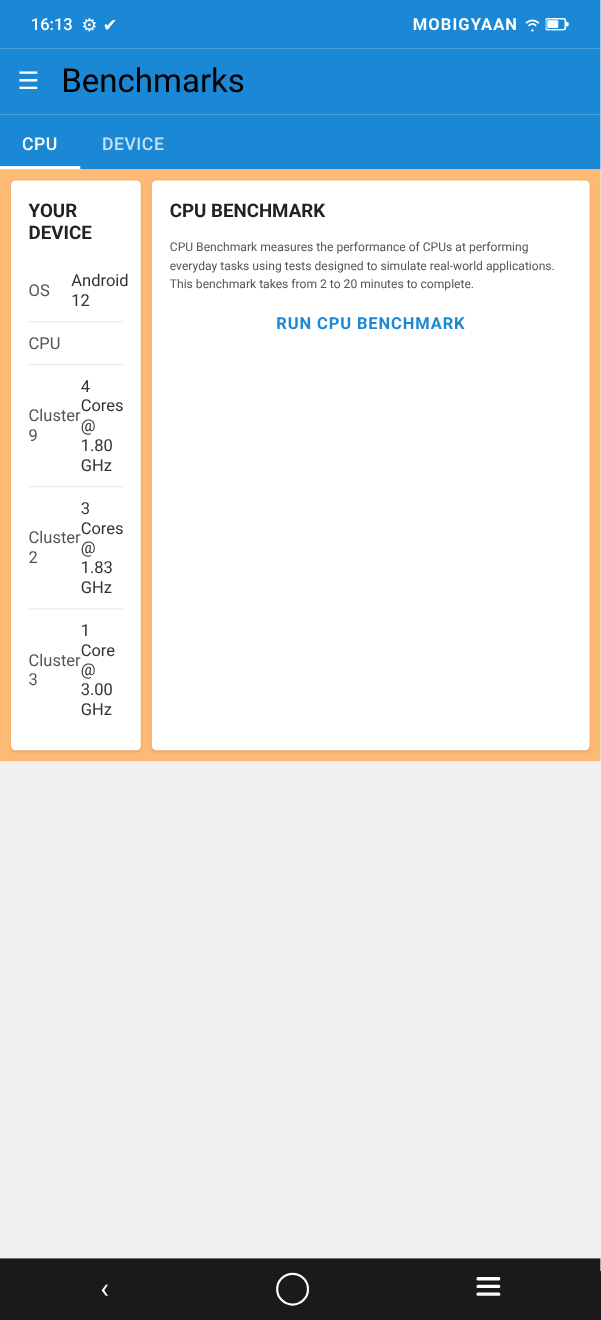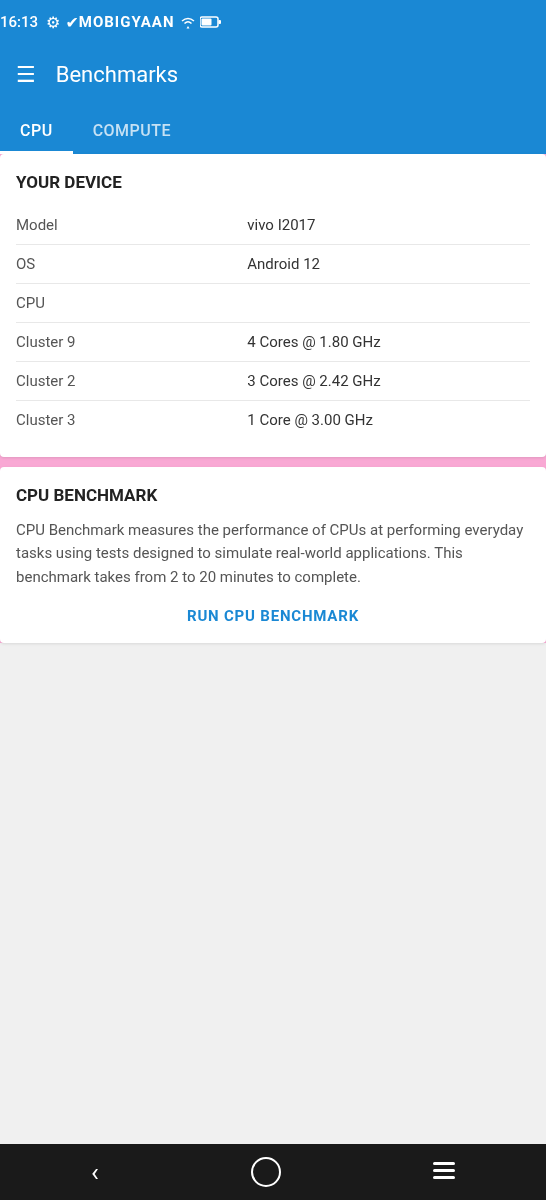--- a/index.html
+++ b/index.html
@@ -16,21 +16,22 @@
       overflow: hidden;
       position: relative;
     }
 
     
     .status-bar {
       background: #1a88d4;
       height: 44px;
       display: flex;
       align-items: center;
-      padding: 0 0;
+      justify-content: space-between;
+      padding: 0 28px;
     }
 
     .status-left {
       display: flex;
       align-items: center;
       gap: 8px;
     }
 
     .status-time {
       color: white;
@@ -78,22 +79,22 @@
       gap: 20px;
     }
 
     .hamburger-icon {
       color: white;
       font-size: 22px;
       cursor: pointer;
     }
 
     .app-title {
-      color: #ffffff;
-      font-size: 22px;
+      color: #000000;
+      font-size: 30px;
       font-weight: 400;
     }
 
     
     .tab-bar {
       background: #1a88d4;
       display: flex;
       height: 50px;
       align-items: flex-end;
     }
@@ -117,23 +118,24 @@
       position: absolute;
       bottom: 0;
       left: 0;
       right: 0;
       height: 3px;
       background: white;
     }
 
     
     .main-content {
-      background: #f9a8d4;
-      display: flex;
-      flex-direction: column;
+      background: #fdba74;
+      padding: 10px;
+      display: flex;
+      flex-direction: row;
       gap: 10px;
     }
 
     
     .card {
       background: white;
       border-radius: 4px;
       padding: 18px 16px;
       box-shadow: 0 1px 3px rgba(0,0,0,0.1);
     }
@@ -163,21 +165,21 @@
     }
 
     .device-value {
       flex: 1;
       font-size: 15px;
       color: #333;
     }
 
     
     .benchmark-description {
-      font-size: 15px;
+      font-size: 11px;
       color: #555;
       line-height: 1.55;
       margin-bottom: 18px;
     }
 
     .run-button {
       display: flex;
       justify-content: center;
     }
 
@@ -240,47 +242,43 @@
 <div class="app-bar">
   <span class="hamburger-icon">☰</span>
   <span class="app-title">Benchmarks</span>
 </div>
 
 <div class="tab-bar">
   <div class="tab active">
     <span>CPU</span>
   </div>
   <div class="tab">
-    <span>COMPUTE</span>
+    <span>DEVICE</span>
   </div>
 </div>
 
 <div class="main-content">
 
   <div class="card">
     <div class="card-title">YOUR DEVICE</div>
 
     <div class="device-row">
-      <span class="device-label">Model</span>
-      <span class="device-value">vivo I2017</span>
-    </div>
-    <div class="device-row">
       <span class="device-label">OS</span>
       <span class="device-value">Android 12</span>
     </div>
     <div class="device-row">
       <span class="device-label">CPU</span>
     </div>
     <div class="device-row">
       <span class="device-label">Cluster 9</span>
       <span class="device-value">4 Cores @ 1.80 GHz</span>
     </div>
     <div class="device-row">
       <span class="device-label">Cluster 2</span>
-      <span class="device-value">3 Cores @ 2.42 GHz</span>
+      <span class="device-value">3 Cores @ 1.83 GHz</span>
     </div>
     <div class="device-row">
       <span class="device-label">Cluster 3</span>
       <span class="device-value">1 Core @ 3.00 GHz</span>
     </div>
   </div>
 
   <div class="card">
     <div class="card-title">CPU BENCHMARK</div>
     <p class="benchmark-description">CPU Benchmark measures the performance of CPUs at performing everyday tasks using tests designed to simulate real-world applications. This benchmark takes from 2 to 20 minutes to complete.</p>

